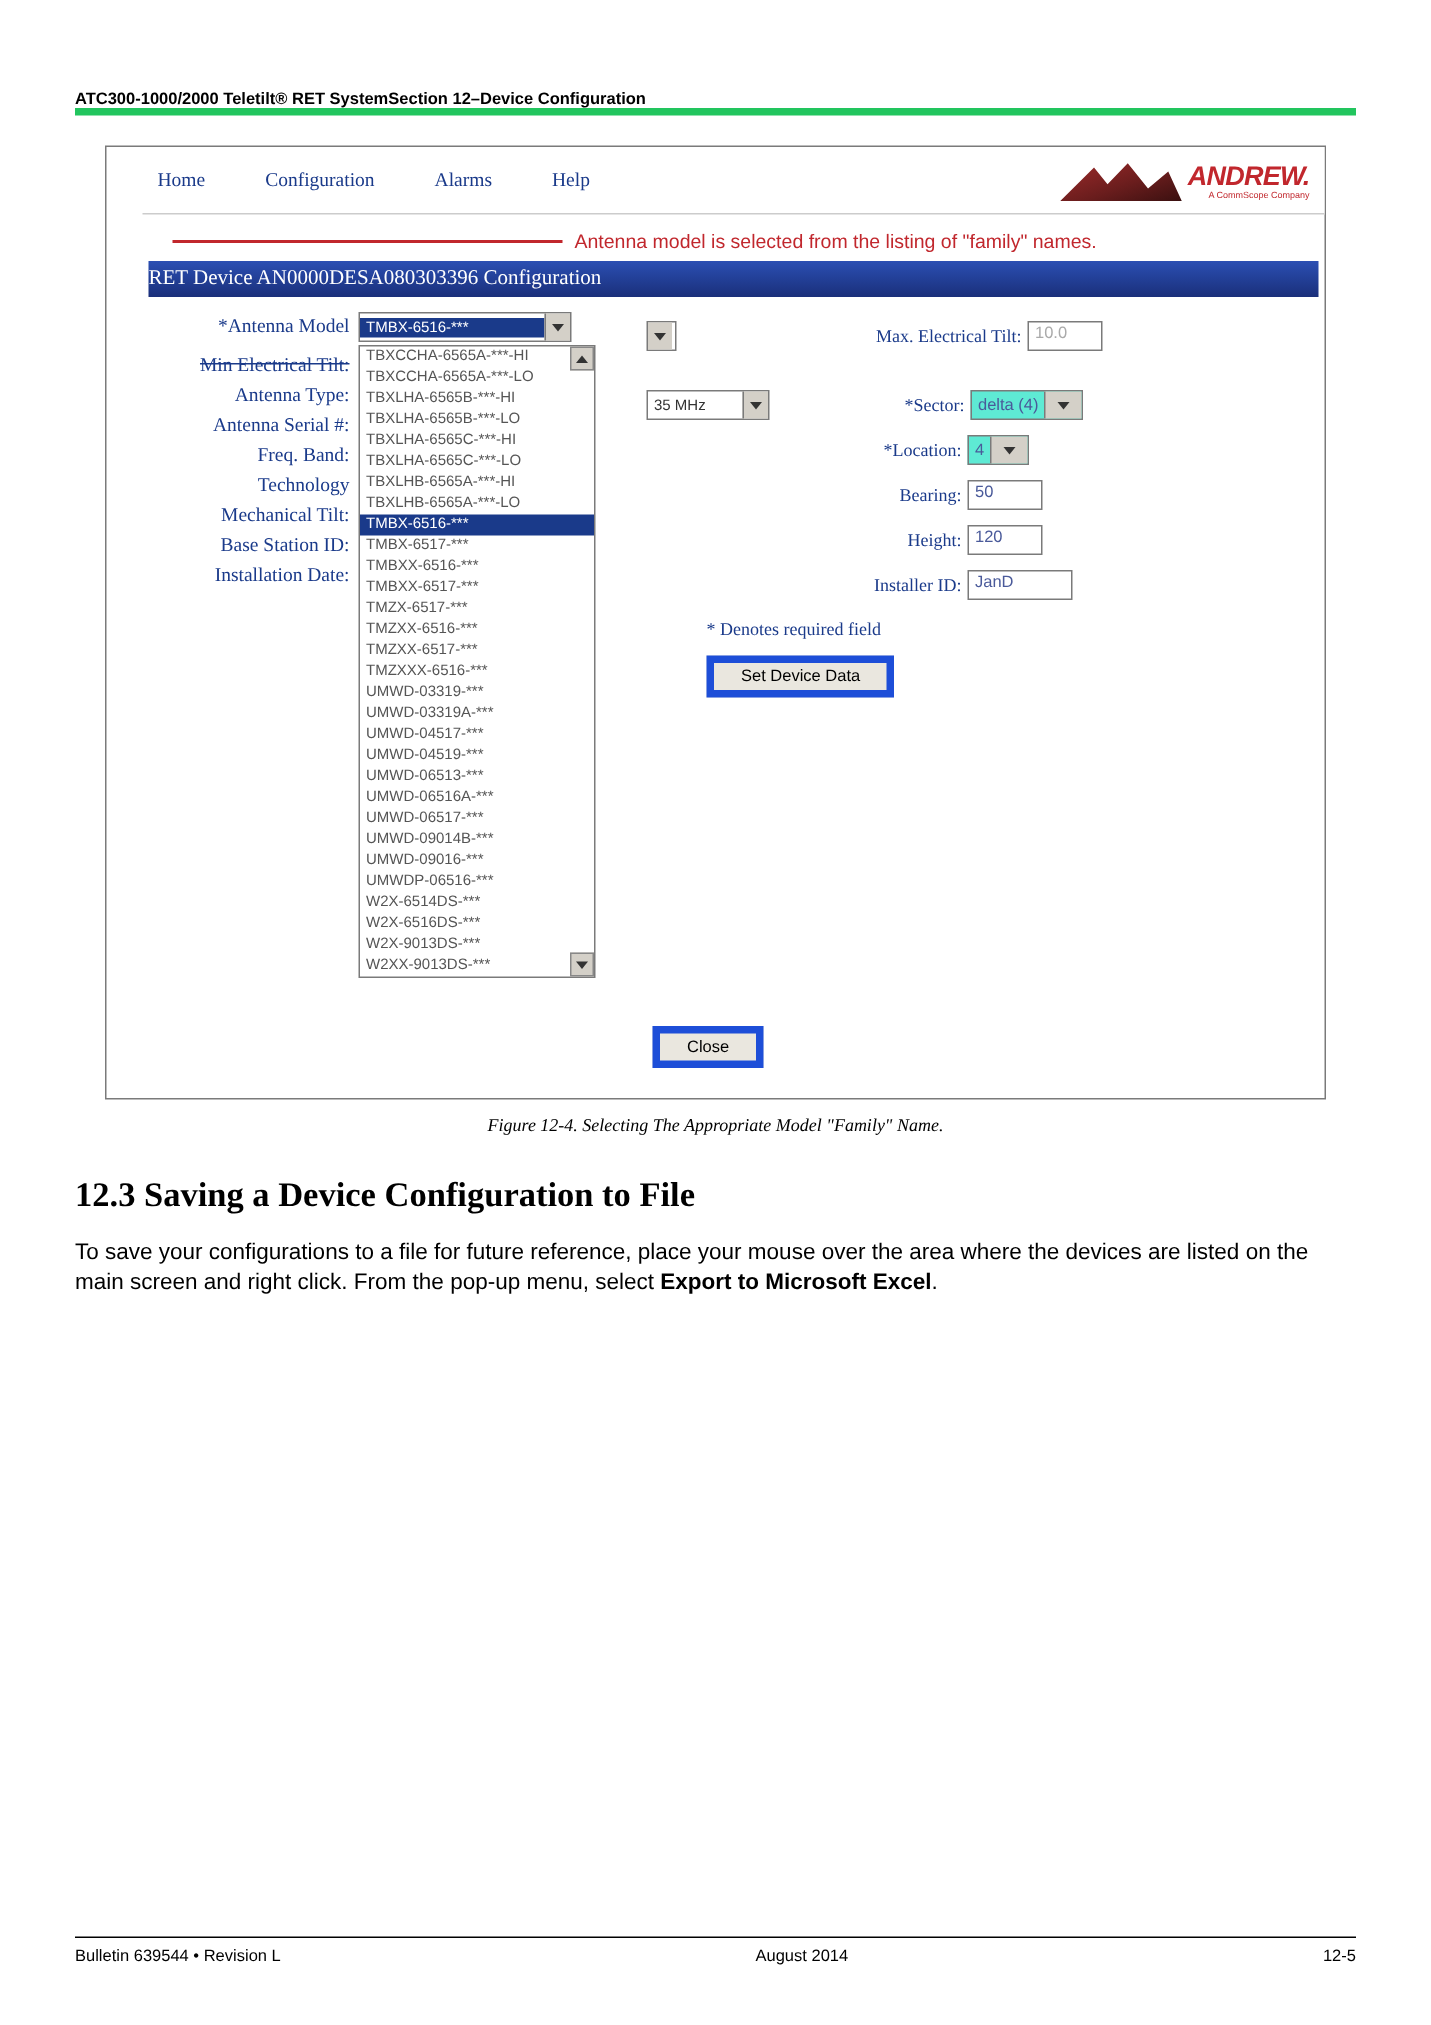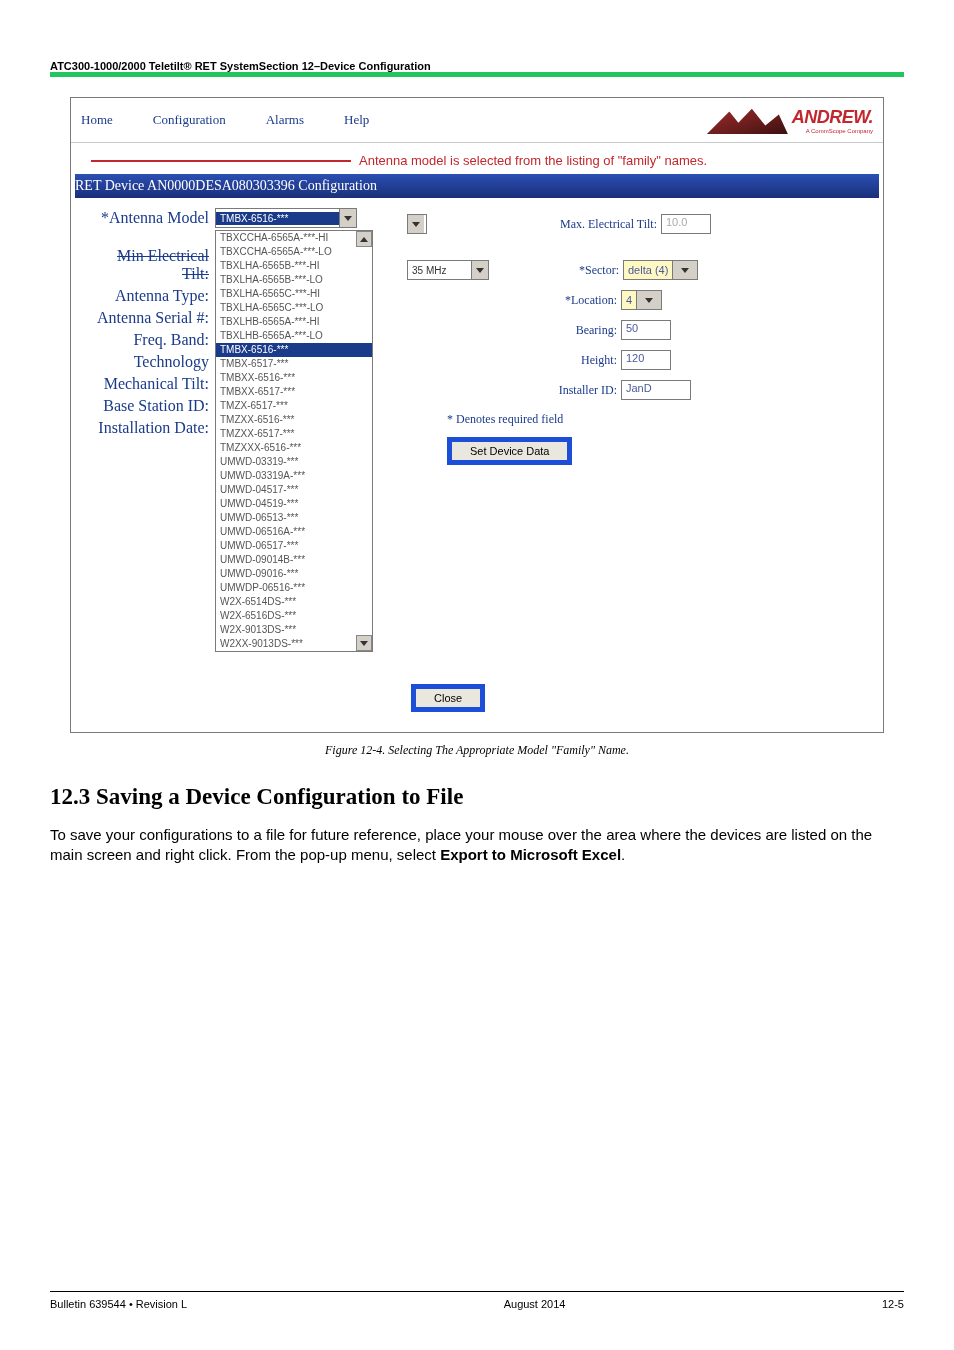--- a/index.html
+++ b/index.html
@@ -22,20 +22,21 @@
     font-weight: bold;
     border-bottom: 5px solid #22c55e;
     padding-bottom: 0;
     margin-bottom: 20px;
   }
   .screenshot-box {
     border: 1px solid #7a7a7a;
     margin: 0 20px 10px 20px;
     position: relative;
     background: #fff;
+    padding-left: 24px;
   }
   .menu-bar {
     display: flex;
     align-items: center;
     padding: 8px 10px;
     border-bottom: 1px solid #ccc;
     background: #fff;
   }
   .menu-item {
     margin-right: 40px;
@@ -109,21 +110,21 @@
   }
   .form-row {
     display: flex;
     align-items: flex-start;
     margin-bottom: 3px;
   }
   .form-label {
     width: 120px;
     text-align: right;
     font-family: Georgia, serif;
-    font-size: 16px;
+    font-size: 13px;
     color: #1a3a8a;
     padding-right: 6px;
     padding-top: 1px;
   }
   .dropdown-box {
     border: 1px solid #7a7a7a;
     background: #fff;
     display: flex;
     align-items: center;
     width: 140px;
@@ -218,21 +219,21 @@
     border: 1px solid #7a7a7a;
     background: #fff;
     font-size: 11px;
     padding: 1px 4px;
     color: #aaa;
     height: 16px;
   }
   .text-input.filled { color: #4a5a9a; }
   .small-select {
     border: 1px solid #7a7a7a;
-    background: #fef9c3;
+    background: #5eead4;
     display: inline-flex;
     align-items: center;
     height: 18px;
   }
   .small-select span {
     font-size: 11px;
     padding: 0 4px;
     color: #4a5a9a;
   }
   .denotes {
@@ -318,21 +319,21 @@
 
         <div class="form-row">
           <span class="form-label">*Antenna Model</span>
           <div class="dropdown-box">
             <span class="dropdown-value highlighted">TMBX-6516-***</span>
             <span class="dropdown-arrow"></span>
           </div>
         </div>
 
         <div style="position:relative;">
-          <div style="position:absolute; left:0; top:16px; width:126px;">
+          <div style="position:absolute; left:0; top:4px; width:126px;">
             <div class="form-row">
                 <span class="form-label" style="text-decoration:line-through;">Min Electrical Tilt:</span>
               </div>
             <div class="form-row">
                 <span class="form-label">Antenna Type:</span>
               </div>
             <div class="form-row" style="margin-top:2px;justify-content:flex-end;">
                 <span class="form-label">Antenna Serial #:</span>
               </div>
             <div class="form-row" style="margin-top:2px;">

